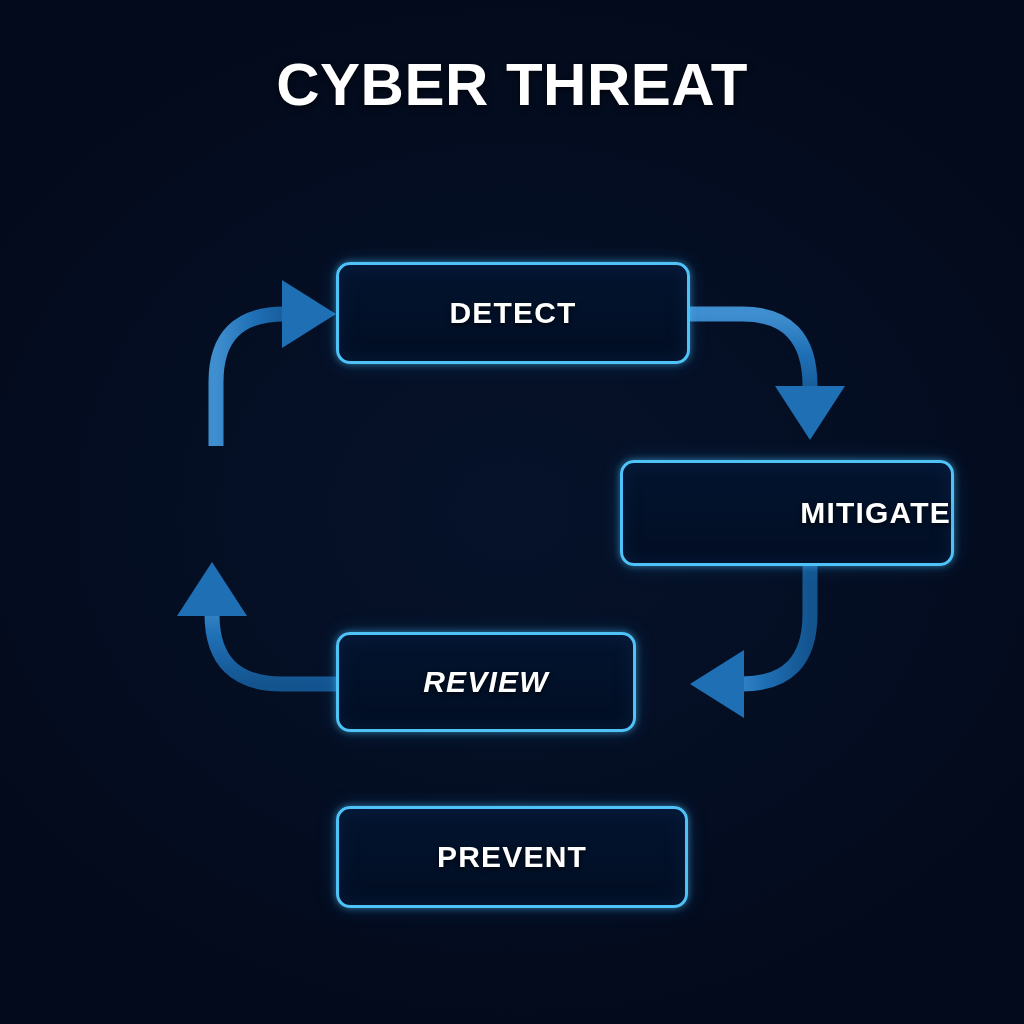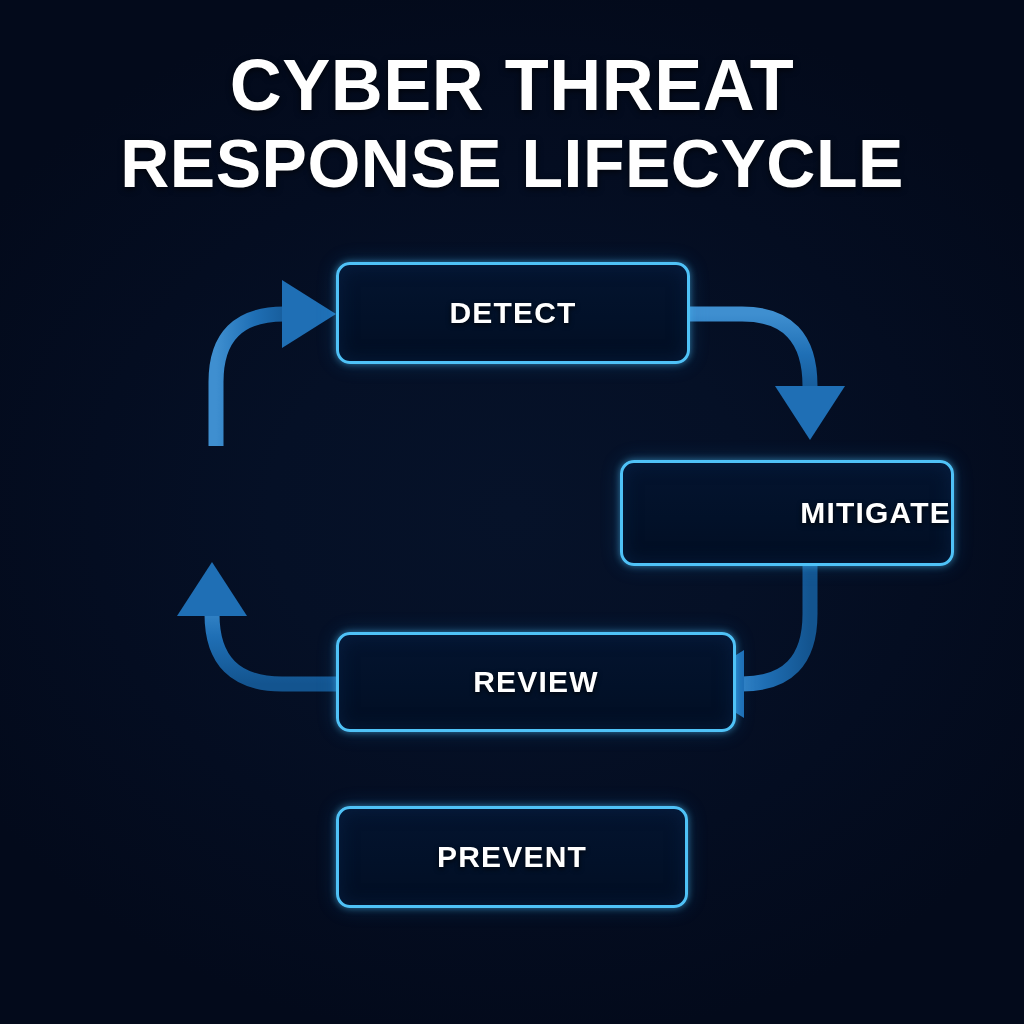--- a/index.html
+++ b/index.html
@@ -29,21 +29,21 @@
     left: 0;
     top: 46px;
     width: 1024px;
     text-align: center;
     user-select: none;
   }
   .title-line {
     display: block;
     color: #ffffff;
     font-weight: 700;
-    font-size: 72px;
+    font-size: 60px;
     line-height: 78px;
     letter-spacing: 0.5px;
     text-shadow: 0 2px 6px rgba(0,0,0,0.65);
     white-space: nowrap;
   }
   .title-line.second {
     font-size: 68px;
   }
 
   
@@ -78,31 +78,30 @@
     letter-spacing: 1.2px;
     line-height: 1;
     text-shadow: 0 2px 5px rgba(0,0,0,0.75);
     white-space: nowrap;
     user-select: none;
   }
 
   #node-detect   { left: 336px; top: 262px;  width: 354px; height: 102px; }
   #node-mitigate { left: 620px; top: 460px;  width: 334px; height: 106px; justify-content: flex-end;  }
   #node-respond  { left: 72px;  top: 446px;  width: 336px; height: 94px;  }
-  #node-review   { left: 336px; top: 632px;  width: 400px; height: 100px; }
+  #node-review   { left: 336px; top: 632px;  width: 300px; height: 100px; font-style: italic; }
   #node-prevent  { left: 336px; top: 806px;  width: 352px; height: 102px; }
 </style>
 </head>
 <body>
 
 <div id="canvas">
 
   <div class="title-block">
     <span class="title-line first">CYBER THREAT</span>
-    <span class="title-line second">RESPONSE LIFECYCLE</span>
   </div>
 
   <svg id="arrow-layer" viewBox="0 0 1024 1024">
     <defs>
       <linearGradient id="armGradH" x1="0" y1="0" x2="0" y2="1">
         <stop offset="0%" stop-color="#3f8fd0"></stop>
         <stop offset="45%" stop-color="#1f6fb5"></stop>
         <stop offset="100%" stop-color="#13548f"></stop>
       </linearGradient>
       <linearGradient id="armGradV" x1="0" y1="0" x2="1" y2="0">

